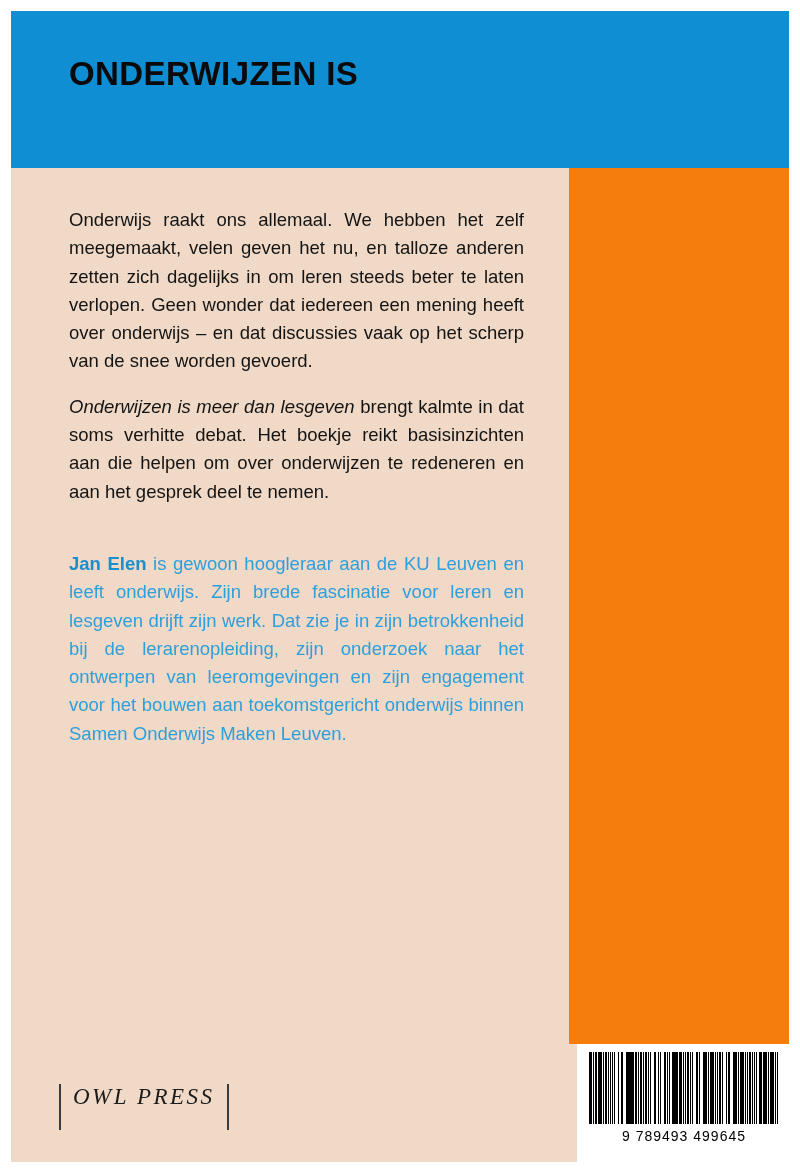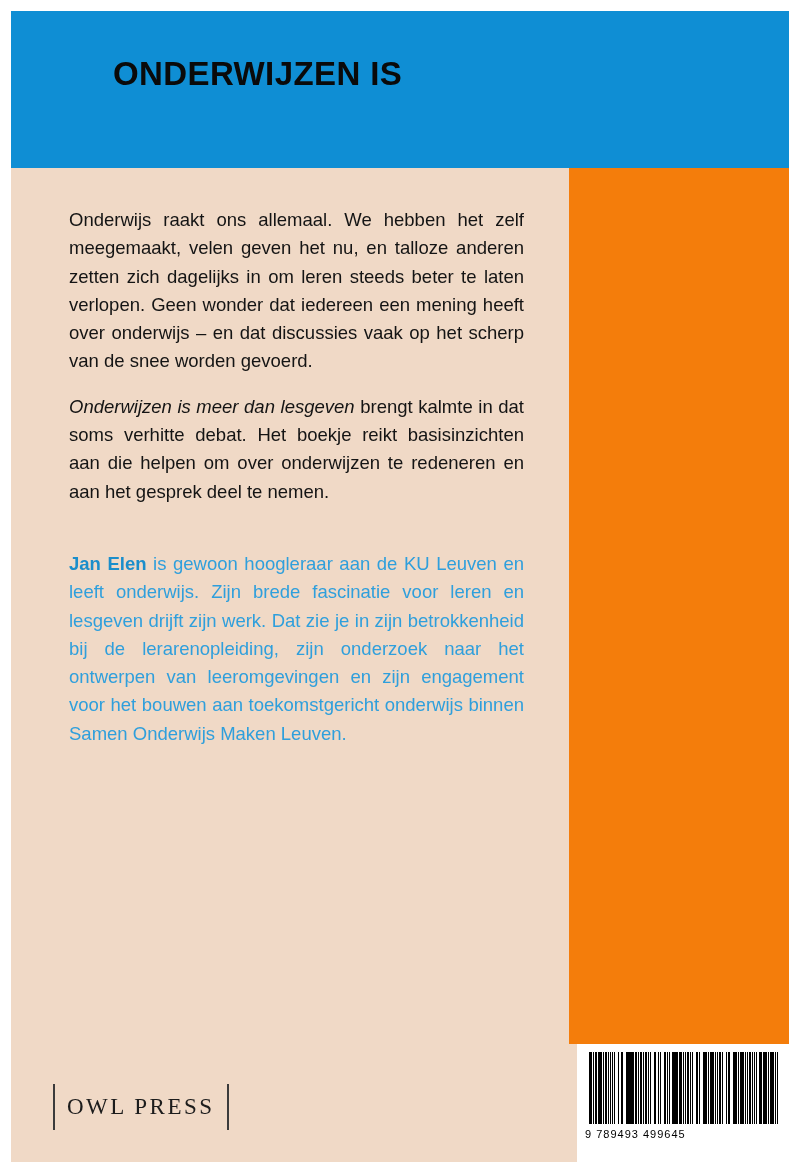--- a/index.html
+++ b/index.html
@@ -41,21 +41,21 @@
     left: 58px;
     top: 42px;
     width: 660px;
     color: #0a0a0a;
     font-size: 33px;
     font-weight: bold;
     line-height: 1.28;
     letter-spacing: 0.4px;
     text-transform: uppercase;
   }
-  .title .line { display: block; white-space: pre; margin-left: 44px; }
+  .title .line { display: block; white-space: pre; }
 
   
   .orange-panel {
     position: absolute;
     left: 558px;
     top: 157px;
     width: 220px;
     height: 876px;
     background: #f47d0b;
   }
@@ -84,25 +84,25 @@
     text-align: justify;
   }
   .bio .name {
     font-weight: bold;
     color: #1b8ecb;
   }
 
   
   .publisher {
     position: absolute;
-    left: 42px;
+    left: 48px;
     top: 1073px;
     height: 46px;
     display: flex;
-    align-items: center;
+    font-style: italic;
   }
   .publisher .rule {
     width: 2px;
     height: 46px;
     background: #3b3b3b;
   }
   .publisher .pname {
     font-family: "Liberation Serif", serif;
     font-size: 23px;
     letter-spacing: 2.5px;
@@ -130,24 +130,24 @@
     align-items: stretch;
     overflow: hidden;
   }
   .barcode span { display: block; height: 100%; }
   .isbn {
     position: absolute;
     left: 8px;
     top: 84px;
     width: 198px;
     font-family: "Liberation Sans", sans-serif;
-    font-size: 11px;
+    font-size: 14px;
     letter-spacing: 1px;
     color: #000;
-    text-align: left;
+    text-align: center;
     white-space: nowrap;
   }
 </style>
 </head>
 <body>
 
 <div class="page">
   <div class="cover">
 
     <div class="top-band">

